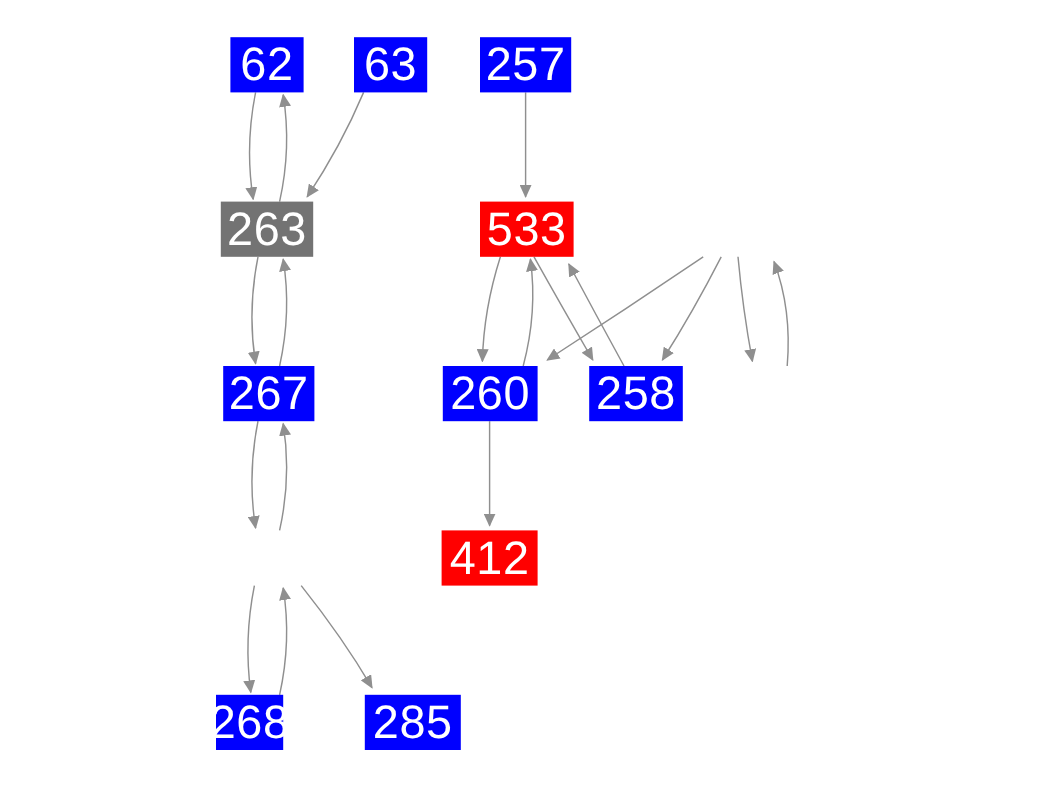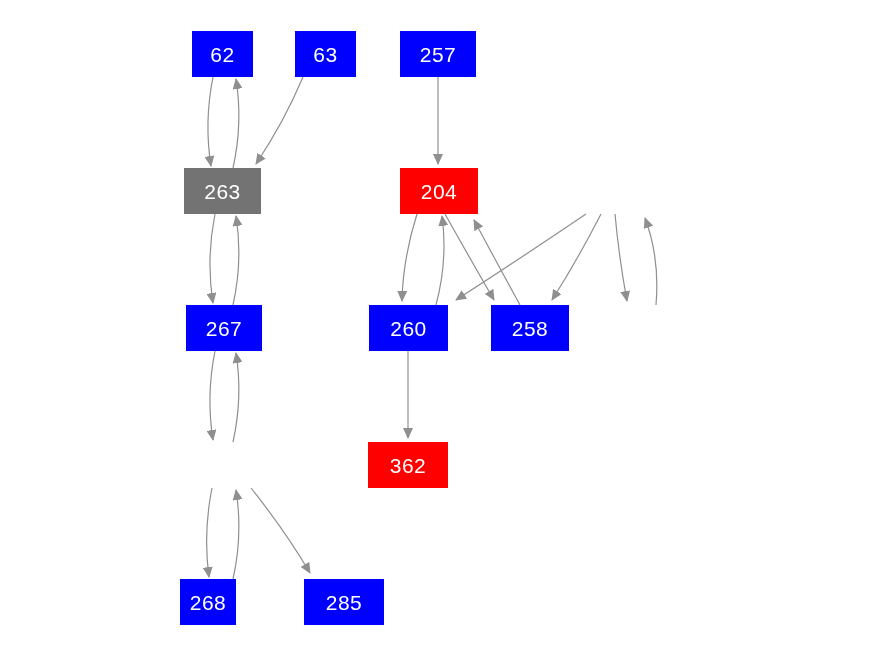--- a/index.html
+++ b/index.html
@@ -34,21 +34,21 @@
     height: 656px;
   }
   .node {
     position: absolute;
     display: flex;
     align-items: center;
     justify-content: center;
   }
   .node span {
     color: #ffffff;
-    font-size: 21px;
+    font-size: 39px;
     line-height: 1;
     letter-spacing: 0.5px;
   }
 </style>
 </head>
 <body>
 
 <div class="canvas">
   <svg class="edge-layer" id="edge-layer" width="875" height="656" viewBox="0 0 875 656" xmlns="http://www.w3.org/2000/svg">
     <defs>
@@ -86,33 +86,33 @@
       <div class="node" style="left: 295px; top: 31px; width: 61px; height: 46px; background: rgb(0, 0, 255);">
         <span style="color: rgb(255, 255, 255);">63</span>
       </div>
       <div class="node" style="left: 400px; top: 31px; width: 76px; height: 46px; background: rgb(0, 0, 255);">
         <span style="color: rgb(255, 255, 255);">257</span>
       </div>
       <div class="node" style="left: 184px; top: 168px; width: 77px; height: 46px; background: #737373;">
         <span style="color: rgb(255, 255, 255);">263</span>
       </div>
       <div class="node" style="left: 400px; top: 168px; width: 78px; height: 46px; background: rgb(255, 0, 0);">
-        <span style="color: rgb(255, 255, 255);">204</span>
+        <span style="color: rgb(255, 255, 255);">533</span>
       </div>
       <div class="node" style="left: 186px; top: 305px; width: 76px; height: 46px; background: rgb(0, 0, 255);">
         <span style="color: rgb(255, 255, 255);">267</span>
       </div>
       <div class="node" style="left: 369px; top: 305px; width: 79px; height: 46px; background: rgb(0, 0, 255);">
         <span style="color: rgb(255, 255, 255);">260</span>
       </div>
       <div class="node" style="left: 491px; top: 305px; width: 78px; height: 46px; background: rgb(0, 0, 255);">
         <span style="color: rgb(255, 255, 255);">258</span>
       </div>
       <div class="node" style="left: 368px; top: 442px; width: 80px; height: 46px; background: rgb(255, 0, 0);">
-        <span style="color: rgb(255, 255, 255);">362</span>
+        <span style="color: rgb(255, 255, 255);">412</span>
       </div>
       <div class="node" style="left: 180px; top: 579px; width: 56px; height: 46px; background: rgb(0, 0, 255);">
         <span style="color: rgb(255, 255, 255);">268</span>
       </div>
       <div class="node" style="left: 304px; top: 579px; width: 80px; height: 46px; background: rgb(0, 0, 255);">
         <span style="color: rgb(255, 255, 255);">285</span>
       </div>
     </div>
 </div>
 

